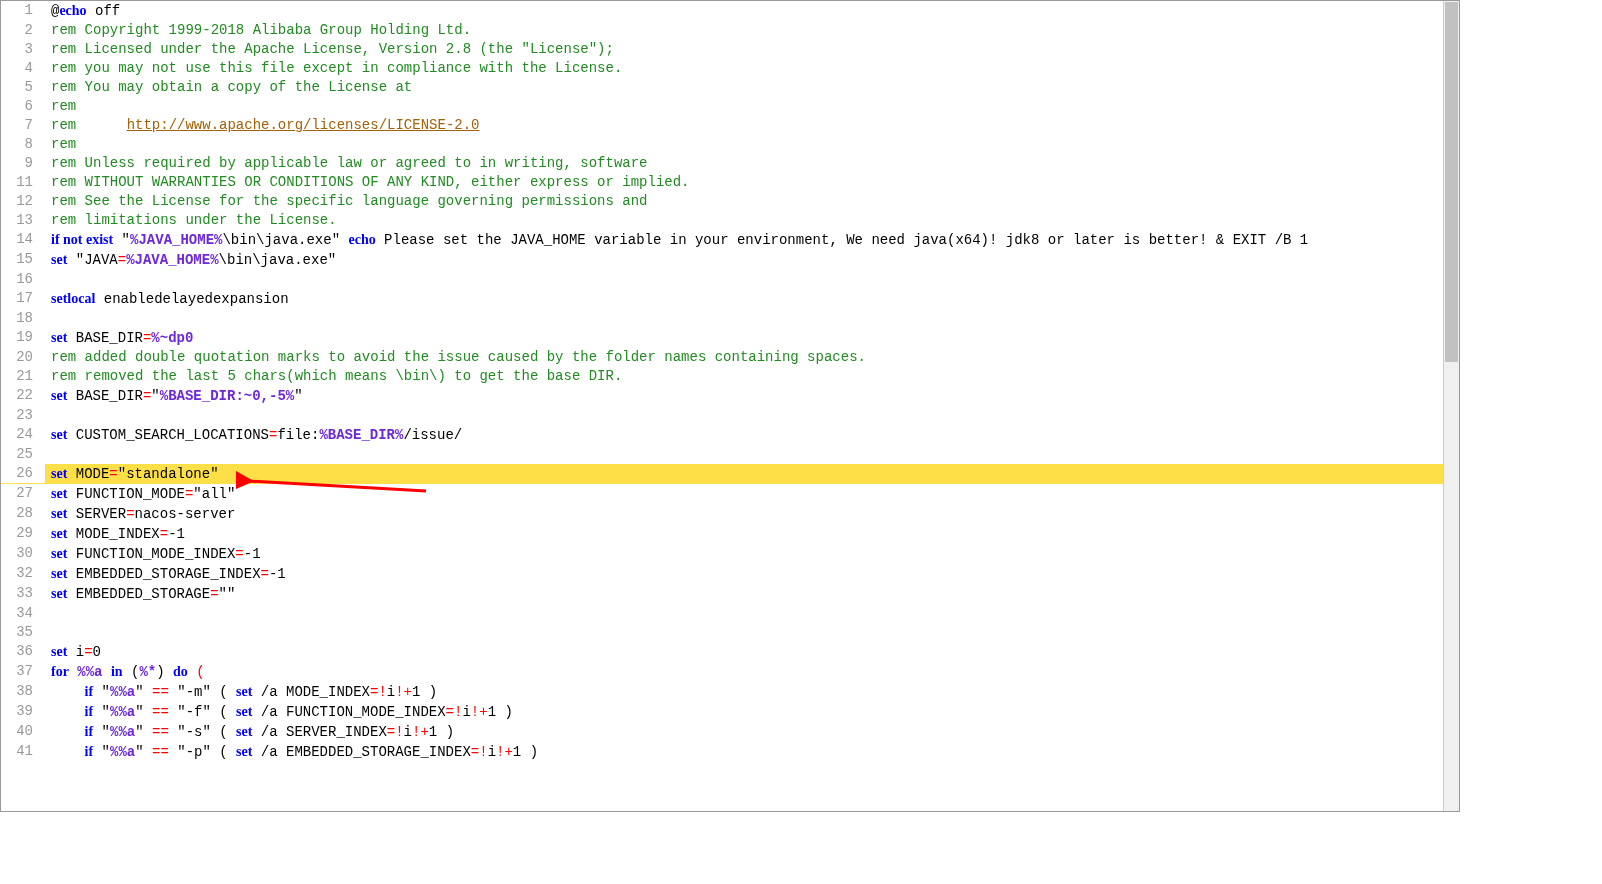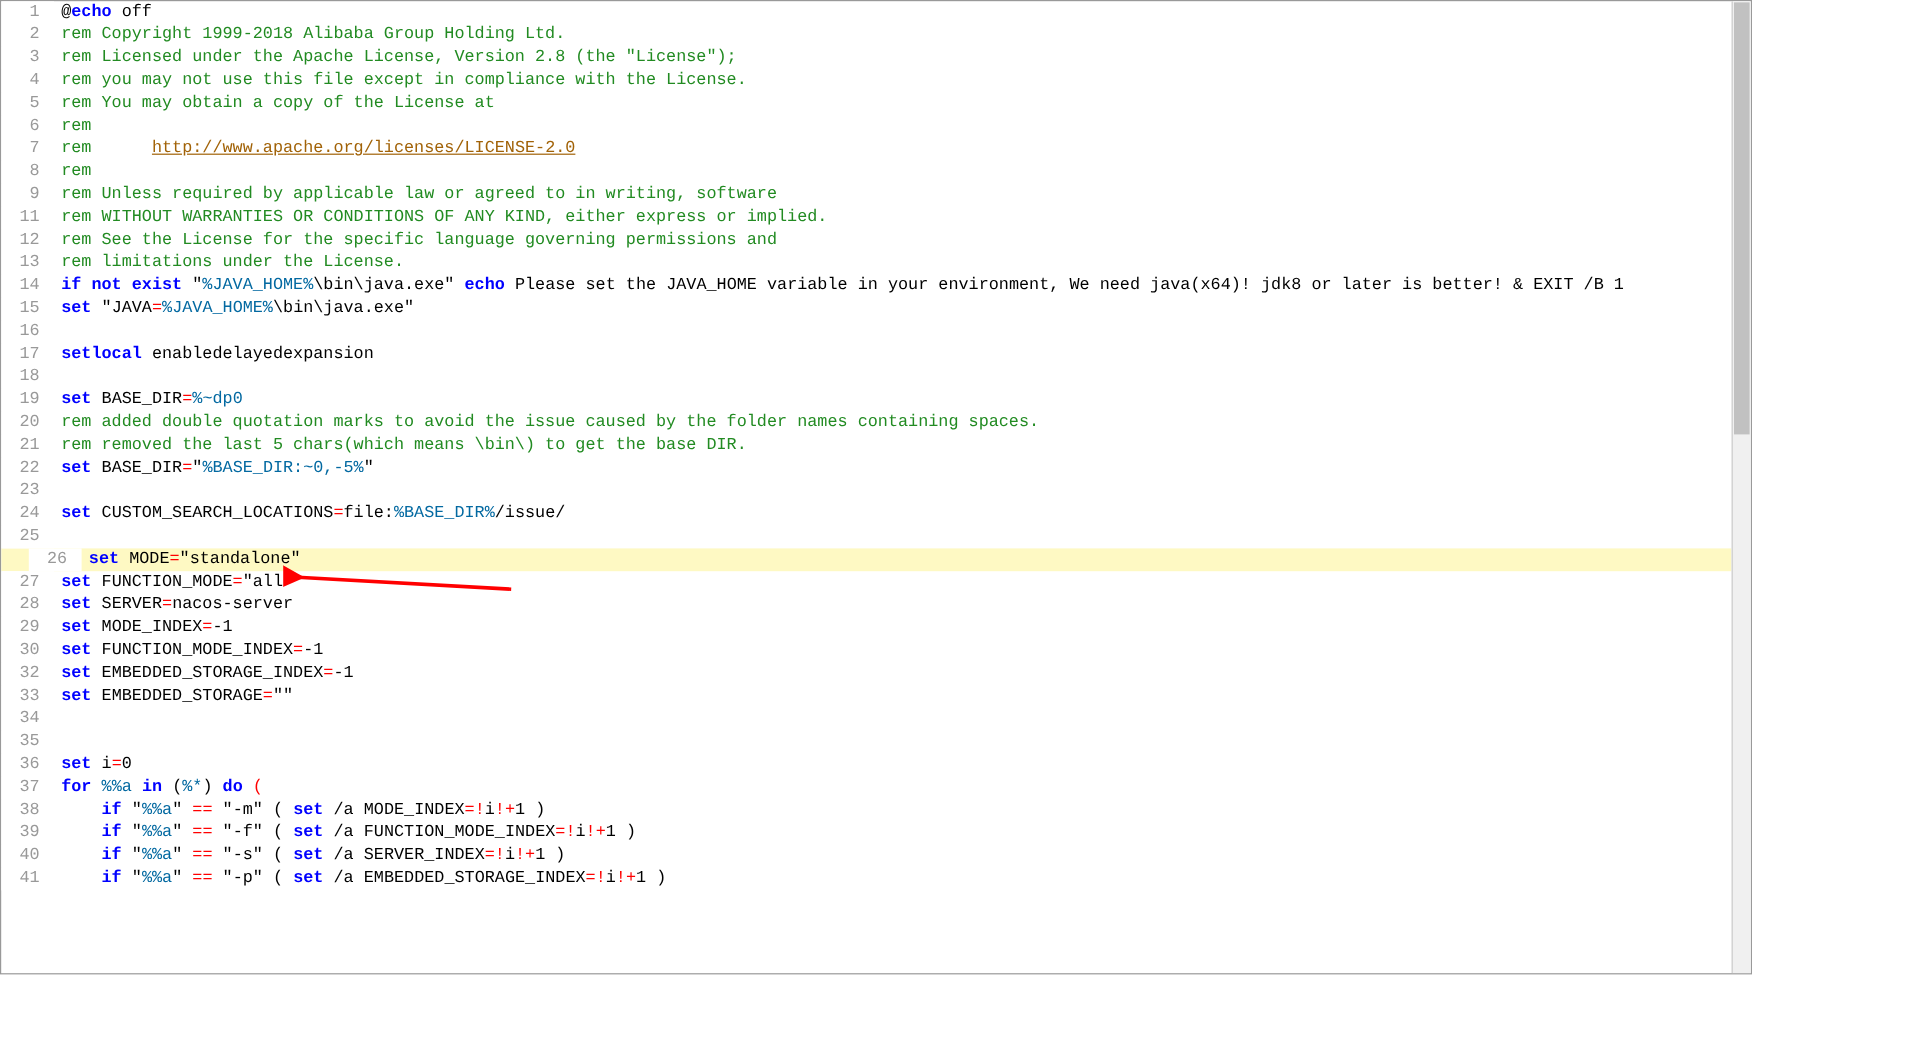--- a/index.html
+++ b/index.html
@@ -41,39 +41,39 @@
     top: 0;
     right: 16px;
     bottom: 0;
     overflow: hidden;
   }
   .line {
     display: flex;
     align-items: flex-start;
     white-space: pre;
   }
-  .line.highlight { background: #fef9c3; padding-left: 23px; }
+  .line.highlight { background: #fde047; }
   .gutter {
     flex: 0 0 44px;
     text-align: right;
     padding-right: 12px;
     color: #999;
     background: #fff;
     user-select: none;
     font-family: "Consolas", "Courier New", monospace;
   }
   .content {
     flex: 1;
     white-space: pre-wrap;
     word-break: break-all;
   }
   .pad { display: inline-block; width: 6px; }
-  .kw   { color: #0000ff; font-weight: bold; }
+  .kw   { color: #0000ff; font-weight: bold; font-family: Liberation Serif, serif; }
   .rem  { color: #228b22; }
-  .var  { color: #0369a1; font-weight: normal; }
+  .var  { color: #6d28d9; font-weight: bold; }
   .op   { color: #ff0000; }
   .txt  { color: #000; }
   .link { color: #a16207; text-decoration: underline; }
   .arrow-svg {
     position: absolute;
     pointer-events: none;
   }
 </style>
 </head>
 <body>

